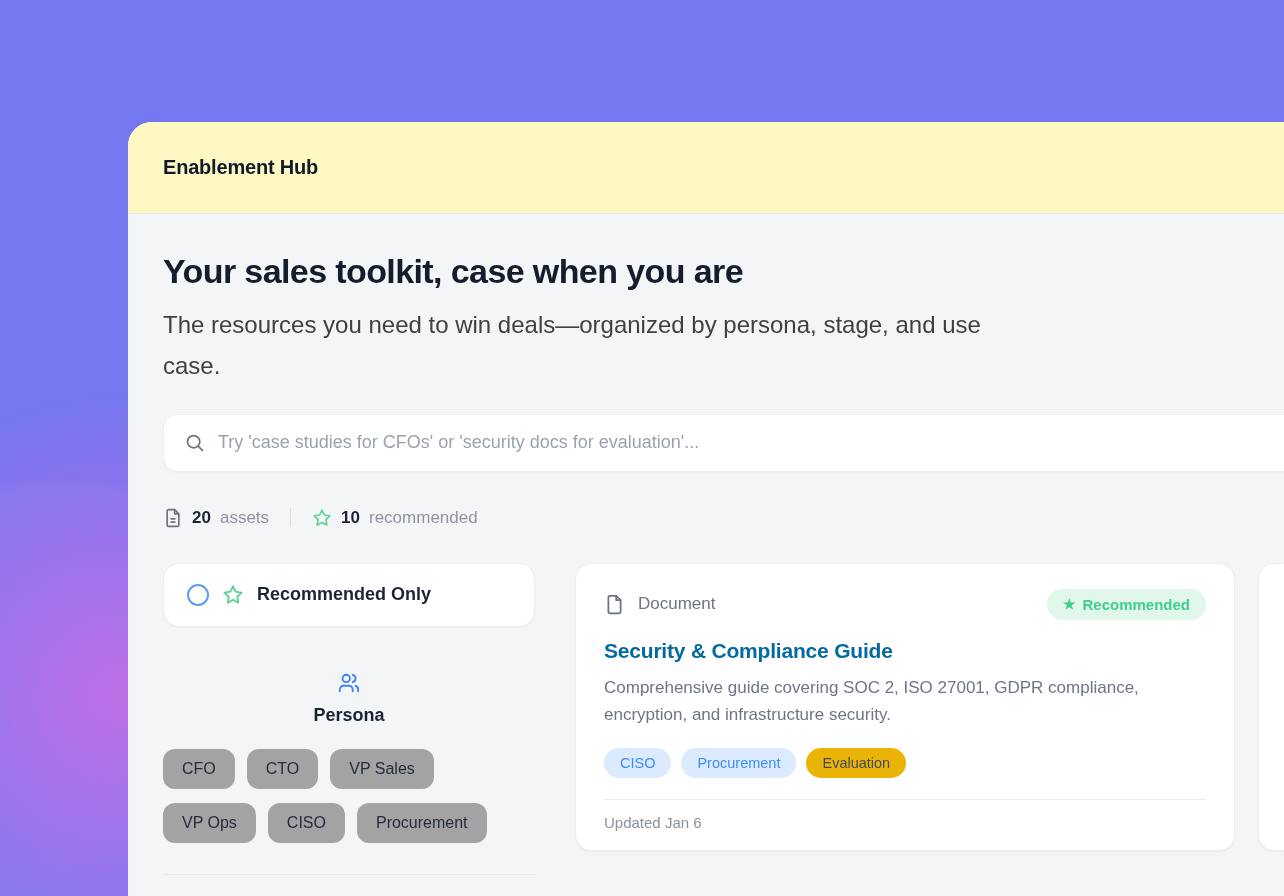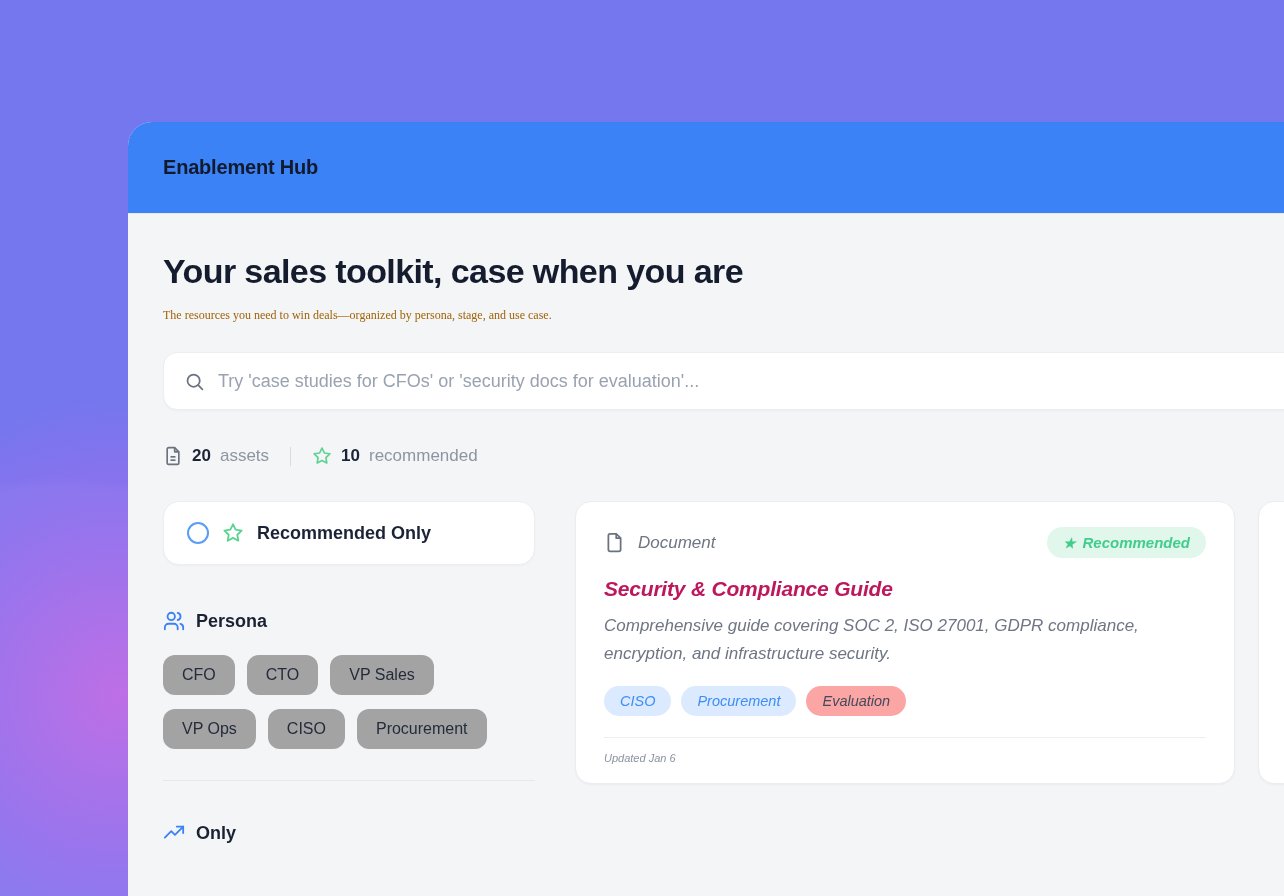--- a/index.html
+++ b/index.html
@@ -18,37 +18,37 @@
     left: 128px; top: 122px;
     width: calc(100% - 128px);
     height: calc(100% - 122px);
     background: #f4f5f7;
     border-radius: 24px 0 0 0;
     overflow: hidden;
   }
 
   .panel-header {
     height: 92px;
-    background: #3b82f6;
+    background: #fef9c3;
     border-bottom: 1px solid #e9eaee;
     display: flex; align-items: center;
     padding-left: 35px;
   }
   .panel-header .app-title {
     font-size: 20px; font-weight: 700; color: #121a2c; letter-spacing: -0.2px;
   }
 
   .panel-main { padding: 38px 0 0 35px; }
 
   .hero-title {
     font-size: 34px; font-weight: 800; color: #141c2e; letter-spacing: -0.6px;
   }
   .hero-sub {
     margin-top: 14px; max-width: 818px;
-    font-size: 12px; line-height: 1.7; color: #a16207; font-family: Liberation Serif, serif;
+    font-size: 24px; line-height: 1.7; color: #404040;
   }
 
   .search-bar {
     margin-top: 27px;
     width: calc(100% + 30px);
     height: 58px;
     background: #ffffff;
     border: 1px solid #edeef2;
     border-radius: 14px;
     display: flex; align-items: center;
@@ -93,21 +93,21 @@
     border: 2px solid #5b9cf5; flex-shrink: 0;
   }
   .rec-toggle svg { width: 22px; height: 22px; color: #5bd392; }
   .rec-toggle .lbl { font-size: 18px; font-weight: 600; color: #1b2436; }
 
   .filter-head {
     display: flex; align-items: center; gap: 11px;
   }
   .filter-head svg { width: 22px; height: 22px; color: #3b82f6; }
   .filter-head .lbl { font-size: 18px; font-weight: 700; color: #1a2234; }
-  .persona-head { margin-top: 45px; }
+  .persona-head { margin-top: 45px; flex-direction: column; }
   .stage-head { margin-top: 41px; }
 
   .chips { margin-top: 23px; display: flex; flex-wrap: wrap; gap: 14px 12px; }
   .chip {
     background: #a3a3a3; border-radius: 12px;
     padding: 11px 19px;
     font-size: 16px; font-weight: 500; color: #242c3c;
     cursor: pointer; white-space: nowrap;
   }
 
@@ -116,53 +116,52 @@
   
   .cards-grid { flex: 1; display: flex; gap: 23px; align-items: stretch; }
 
   .asset-card {
     width: 660px; flex-shrink: 0;
     background: #ffffff;
     border: 1px solid #ebedf0; border-radius: 16px;
     padding: 25px 28px 0 28px;
     box-shadow: 0 1px 2px rgba(16,24,40,0.04);
     cursor: pointer;
-    font-style: italic;
   }
   .card-head { display: flex; align-items: center; justify-content: space-between; }
   .card-type { display: flex; align-items: center; gap: 13px; }
   .card-type svg { width: 21px; height: 21px; color: #6b7280; }
   .card-type .lbl { font-size: 17px; color: #6e7683; }
   .badge {
     display: flex; align-items: center; gap: 7px;
     background: #e2f7eb; border-radius: 999px;
     padding: 7px 16px;
     font-size: 15px; font-weight: 600; color: #41cd8c;
   }
   .badge .star-glyph { font-size: 14px; line-height: 1; }
   .card-title {
     margin-top: 19px;
-    font-size: 21px; font-weight: 700; color: #be185d; letter-spacing: -0.2px;
+    font-size: 21px; font-weight: 700; color: #0369a1; letter-spacing: -0.2px;
   }
   .card-desc {
     margin-top: 11px; max-width: 586px;
     font-size: 17px; line-height: 1.62; color: #6e7584;
   }
   .card-tags { margin-top: 19px; display: flex; gap: 10px; }
   .tag {
     border-radius: 999px; padding: 7px 16px;
     font-size: 14.5px; font-weight: 500; cursor: pointer; white-space: nowrap;
   }
   .tag.blue { background: #dbeafe; color: #3e8df7; }
-  .tag.gray { background: #fca5a5; color: #434b5c; }
+  .tag.gray { background: #eab308; color: #434b5c; }
   .card-footer {
     margin-top: 21px;
     border-top: 1px solid #edeef1;
     padding: 14px 0 19px 0;
-    font-size: 11px; color: #8a919f;
+    font-size: 15px; color: #8a919f;
   }
 
   .partial-card {
     min-width: 360px;
     background: #ffffff;
     border: 1px solid #ebedf0; border-radius: 16px;
     padding: 25px 28px 0 28px;
     box-shadow: 0 1px 2px rgba(16,24,40,0.04);
     position: relative; overflow: hidden;
   }

